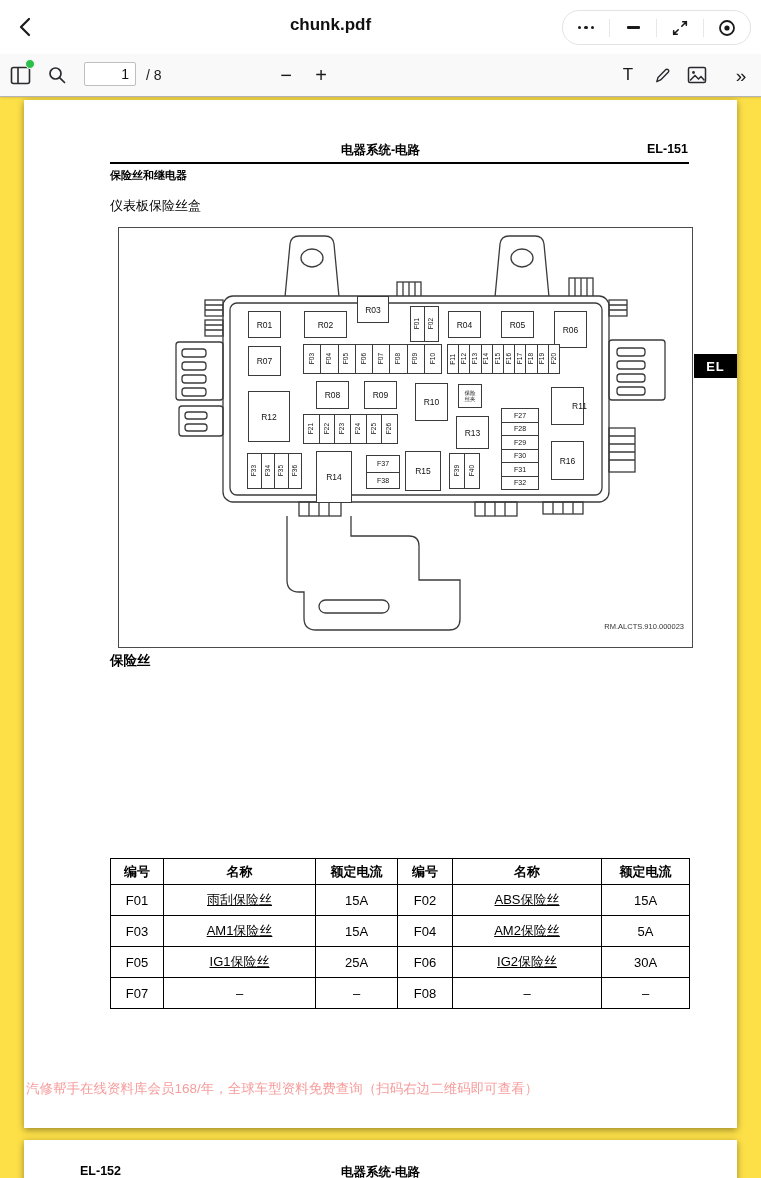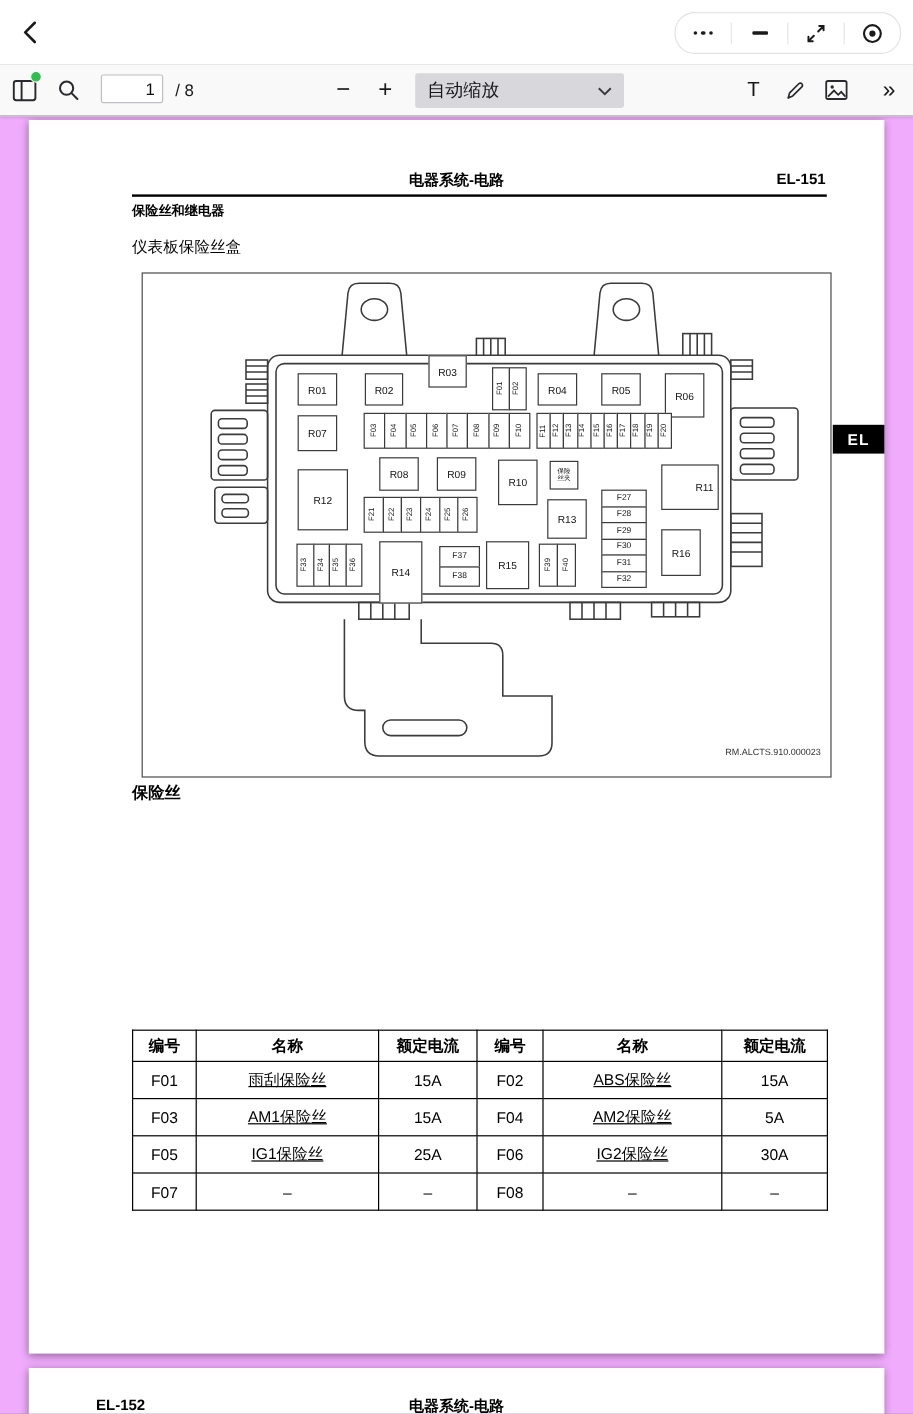--- a/index.html
+++ b/index.html
@@ -21,21 +21,21 @@
   .page-input{position:absolute;left:84px;top:8px;width:52px;height:24px;border:1px solid #bfbfc3;border-radius:2px;background:#fff;text-align:right;padding:0 6px;font-size:14px;color:#111;box-sizing:border-box;}
   .page-total{position:absolute;left:146px;top:13px;font-size:14px;color:#1a1a1a;}
   .zoom-minus{left:272px;}
   .zoom-plus{left:307px;}
   .big-glyph{font-size:20px;font-weight:400;line-height:1;color:#1a1a1a;}
   .zoom-select{position:absolute;left:346px;top:7px;width:174px;height:29px;background:#d8d8dc;border:none;border-radius:2px;display:flex;align-items:center;cursor:pointer;padding:0 10px;box-sizing:border-box;font-size:15px;color:#161616;}
   .zoom-select .chev{margin-left:auto;}
   .t-glyph{font-size:17px;font-weight:500;color:#1a1a1a;}
   .dbl-chev{font-size:19px;color:#1a1a1a;line-height:1;}
   
-  .viewer{position:absolute;left:0;top:96px;width:761px;height:1082px;background:#f0abfc;overflow:hidden;}
+  .viewer{position:absolute;left:0;top:96px;width:761px;height:1082px;background:#fde047;overflow:hidden;}
   .page{position:absolute;left:24px;width:713px;background:#fff;box-shadow:0 2px 7px rgba(0,0,0,.4);}
   .page1{top:4px;height:1028px;}
   .page2{top:1044px;height:60px;}
   .hdr{position:absolute;font-size:12.5px;font-weight:700;color:#000;white-space:nowrap;}
   .rule{position:absolute;left:86px;top:62px;width:579px;height:2px;background:#000;}
   .sec-title{position:absolute;left:86px;top:68px;font-size:11px;font-weight:700;color:#000;}
   .sub-title{position:absolute;left:86px;top:97px;font-size:13px;color:#000;}
   .diagram-frame{position:absolute;left:94px;top:127px;width:573px;height:419px;border:1px solid #4a4a4a;}
   .el-tab{position:absolute;left:670px;top:254px;width:43px;height:24px;background:#000;color:#fff;font-size:13px;font-weight:700;display:flex;align-items:center;justify-content:center;letter-spacing:1px;}
   .diagram-caption{position:absolute;right:8px;bottom:16px;font-size:7.5px;color:#333;}
@@ -66,20 +66,21 @@
 </style>
 </head>
 <body>
 
 <div class="titlebar">
   <button class="back-btn">
     <svg width="18" height="22" viewBox="0 0 18 22">
       <polyline points="13,3 5,11 13,19" fill="none" stroke="#1a1a1a" stroke-width="2.2" stroke-linecap="round" stroke-linejoin="round"></polyline>
     </svg>
   </button>
+  <div class="doc-title">chunk.pdf</div>
   <div class="win-controls">
     <button class="win-btn">
       <span class="dots">
           <i></i>
           <i></i>
           <i></i>
         </span>
     </button>
     <span class="win-sep"></span>
     <button class="win-btn">
@@ -119,26 +120,20 @@
     </svg>
   </button>
   <input class="page-input" value="1" style="">
   <span class="page-total">/ 8</span>
   <button class="tb-btn zoom-minus">
       <span class="big-glyph">−</span>
     </button>
   <button class="tb-btn zoom-plus">
       <span class="big-glyph">+</span>
     </button>
-  <div class="zoom-select">
-    <span>自动缩放</span>
-    <svg class="chev" width="12" height="8" viewBox="0 0 12 8">
-      <polyline points="1,1.5 6,6.5 11,1.5" fill="none" stroke="#3a3a3e" stroke-width="1.6"></polyline>
-    </svg>
-  </div>
   <button class="tb-btn" style="left:614px;">
     <span class="t-glyph">T</span>
   </button>
   <button class="tb-btn" style="left:648px;">
     <svg width="19" height="19" viewBox="0 0 20 20">
       <path d="M4,16.5 L5.3,12 L13.3,4 a1.9,1.9 0 0 1 2.7,2.7 L8,14.7 Z" fill="none" stroke="#2a2a2e" stroke-width="1.5" stroke-linejoin="round"></path>
     </svg>
   </button>
   <button class="tb-btn" style="left:683px;">
     <svg width="20" height="18" viewBox="0 0 20 18">
@@ -200,34 +195,34 @@
           <rect x="356" y="274" width="42" height="14"></rect>
           <path d="M366,274 V288 M376,274 V288 M386,274 V288"></path>
           <rect x="424" y="274" width="40" height="12"></rect>
           <path d="M434,274 V286 M444,274 V286 M454,274 V286"></path>
           <path d="M168,288 L168,352 Q168,364 180,364 L185,364 L185,390 Q185,402 197,402 L330,402 Q341,402 341,391 L341,352 L300,352 L300,318 Q300,308 290,308 L232,308 L232,288"></path>
           <rect x="200" y="372" width="70" height="13" rx="6.5"></rect>
         </g>
       </svg>
 
       <div class="relay" style="left:129px;top:83px;width:33px;height:27px;">R01</div>
-      <div class="relay" style="left:185px;top:83px;width:32px;height:27px;text-align:center;">R02</div>
+      <div class="relay" style="left:185px;top:83px;width:43px;height:27px;text-align:center;">R02</div>
       <div class="relay" style="left:238px;top:68px;width:32px;height:27px;">R03</div>
       <div class="relay" style="left:329px;top:83px;width:33px;height:27px;">R04</div>
       <div class="relay" style="left:382px;top:83px;width:33px;height:27px;">R05</div>
       <div class="relay" style="left:435px;top:83px;width:33px;height:37px;">R06</div>
       <div class="relay" style="left:129px;top:118px;width:33px;height:30px;">R07</div>
       <div class="relay" style="left:129px;top:163px;width:42px;height:51px;">R12</div>
       <div class="relay" style="left:197px;top:153px;width:33px;height:28px;">R08</div>
       <div class="relay" style="left:245px;top:153px;width:33px;height:28px;">R09</div>
       <div class="relay" style="left:296px;top:155px;width:33px;height:38px;">R10</div>
       <div class="clamp" style="left:339px;top:156px;width:24px;height:24px;">
           <span>保险丝夹</span>
         </div>
-      <div class="relay" style="left:432px;top:159px;width:48px;height:38px;padding-left:24px;">R11</div>
+      <div class="relay" style="left:432px;top:159px;width:33px;height:38px;padding-left:24px;">R11</div>
       <div class="relay" style="left:337px;top:188px;width:33px;height:33px;">R13</div>
       <div class="relay" style="left:432px;top:213px;width:33px;height:39px;">R16</div>
       <div class="relay" style="left:197px;top:223px;width:36px;height:52px;">R14</div>
       <div class="relay" style="left:286px;top:223px;width:36px;height:40px;">R15</div>
 
       <div class="strip v" style="left:292px;top:78px;width:28px;height:36px;">
           <div class="fcell">
             <span>F01</span>
           </div>
           <div class="fcell">
@@ -420,19 +415,20 @@
             <td>F07</td>
             <td>–</td>
             <td>–</td>
             <td>F08</td>
             <td>–</td>
             <td>–</td>
           </tr>
         </tbody>
       </table>
 
+    <div class="promo">汽修帮手在线资料库会员168/年，全球车型资料免费查询（扫码右边二维码即可查看）</div>
   </div>
 
   <div class="page page2">
     <div class="hdr" style="left:56px;top:24px;">EL-152</div>
     <div class="hdr" style="left:0;right:0;text-align:center;top:24px;">电器系统-电路</div>
   </div>
 </div>
 
 </body></html>

